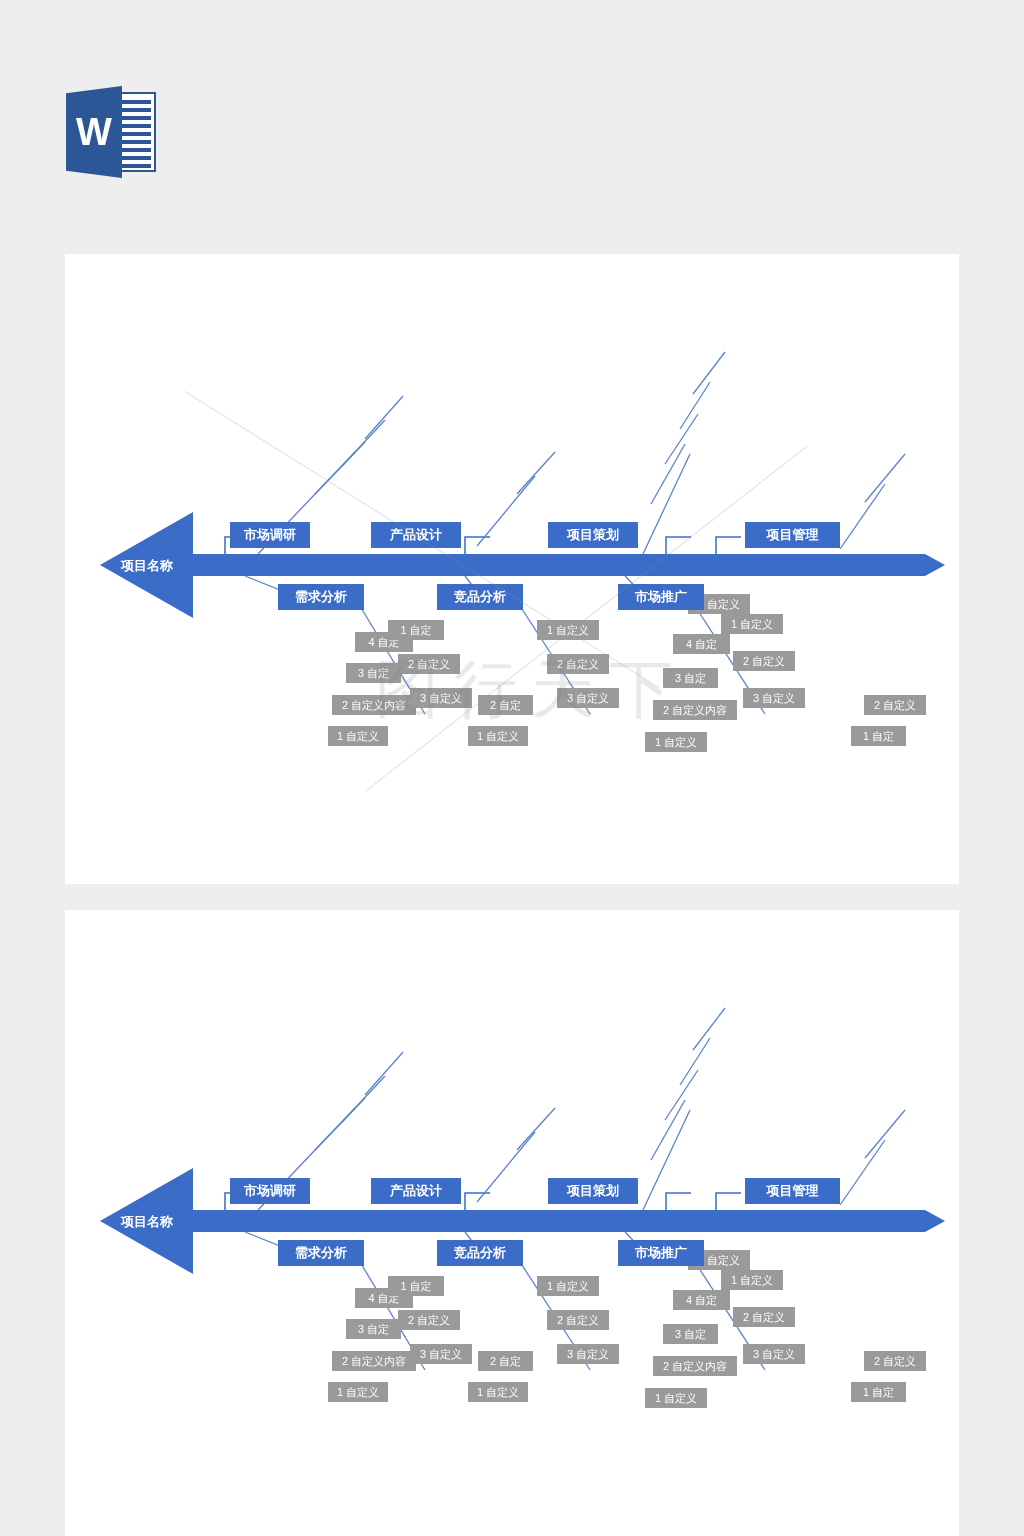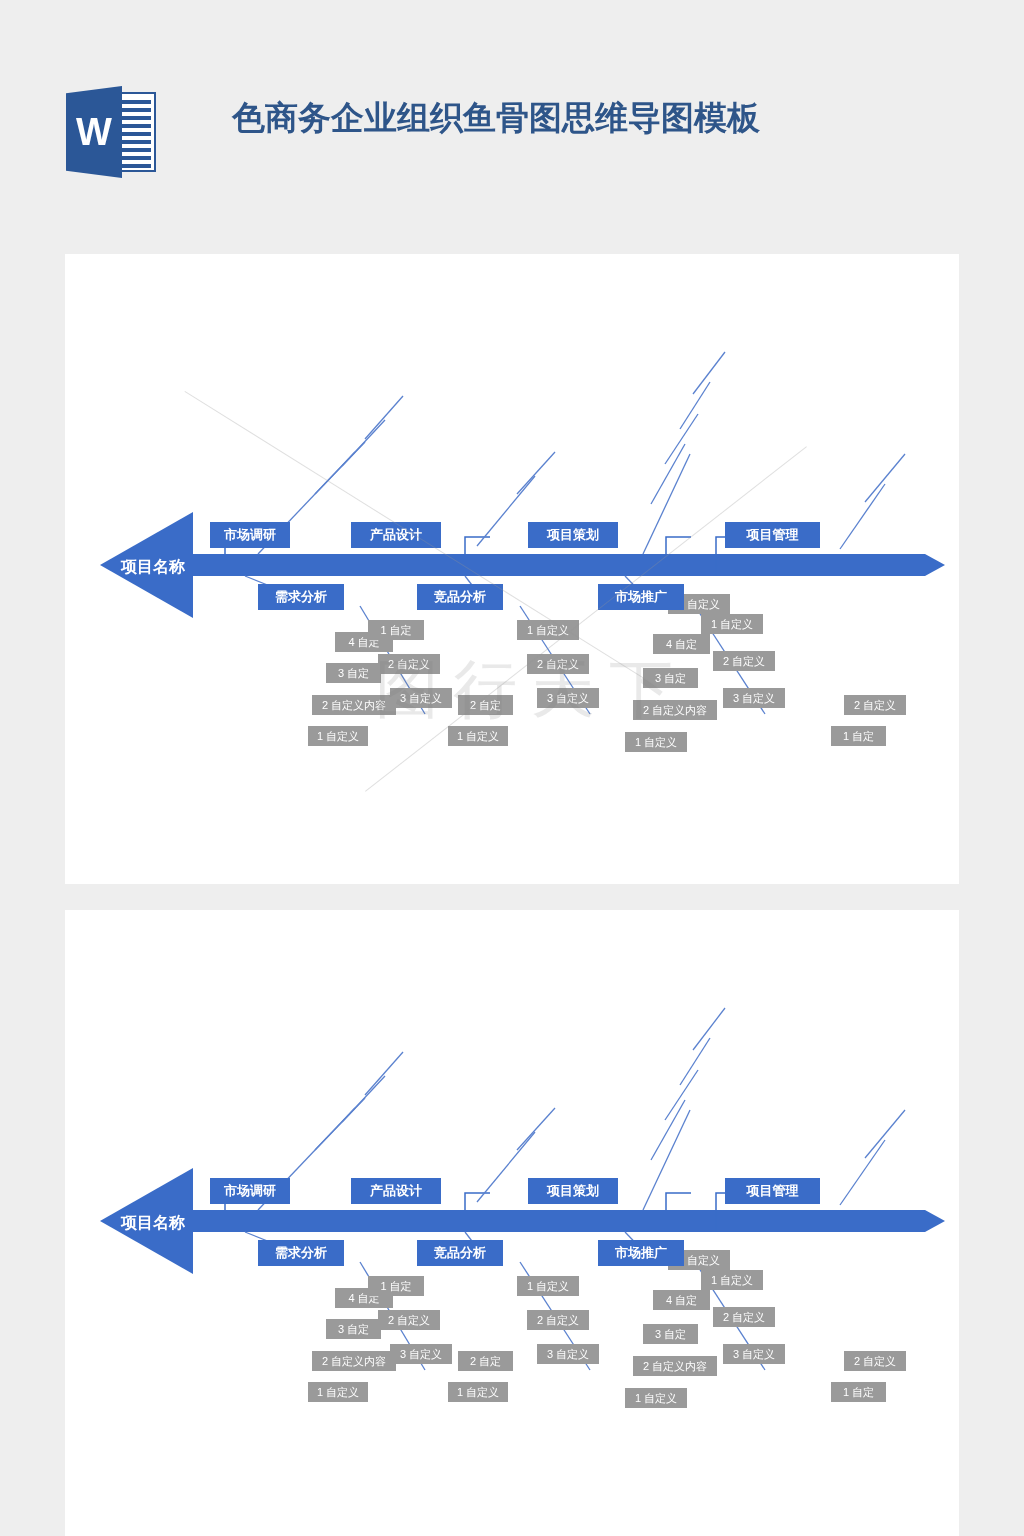--- a/index.html
+++ b/index.html
@@ -109,58 +109,58 @@
   .fish { position: absolute; left: 0; top: 0; width: 894px; height: 100%; z-index: 2; }
   .fish svg { position: absolute; left: 0; top: 0; }
 
   .box {
     position: absolute;
     display: flex;
     align-items: center;
     justify-content: center;
     white-space: nowrap;
     z-index: 4;
+    margin-left: 20px;
   }
   .box-blue {
     background: #3A6CC8;
     color: #ffffff;
     font-size: 13px;
     font-weight: bold;
     height: 26px;
   }
   .box-gray {
     background: #9a9a9a;
     color: #ffffff;
     font-size: 11px;
     height: 20px;
   }
   .head-label {
     position: absolute;
     color: #ffffff;
-    font-size: 16px;
+    font-size: 13px;
     font-weight: bold;
     z-index: 5;
     white-space: nowrap;
     text-align: right;
   }
 </style>
 </head>
 <body>
 
 <div class="page">
 
   <div class="header">
     <div class="word-logo">
       <div class="wl-doc">
         <div class="wl-lines"></div>
       </div>
       <div class="wl-panel"></div>
       <div class="wl-w">W</div>
     </div>
-    <div class="header-title">色商务企业组织鱼骨图思维导图模板</div>
   </div>
 
   <div class="card" id="card-1">
     <div class="fish">
       <svg width="894" height="630">
 
         <polygon points="128,300 860,300 880,311 860,322 128,322" fill="#3A6CC8"></polygon>
 
         <polygon points="35,311 128,258 128,364" fill="#3A6CC8"></polygon>
 

